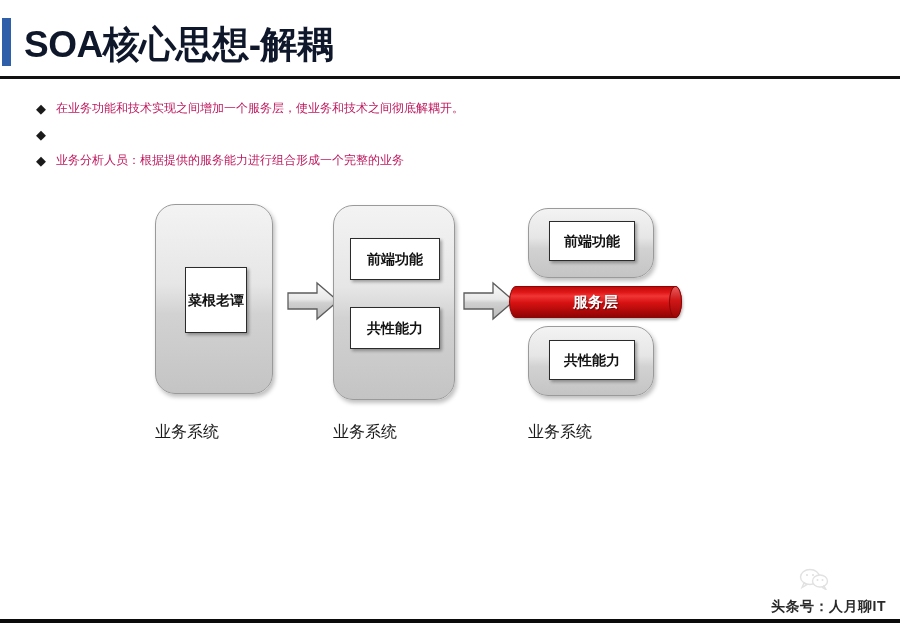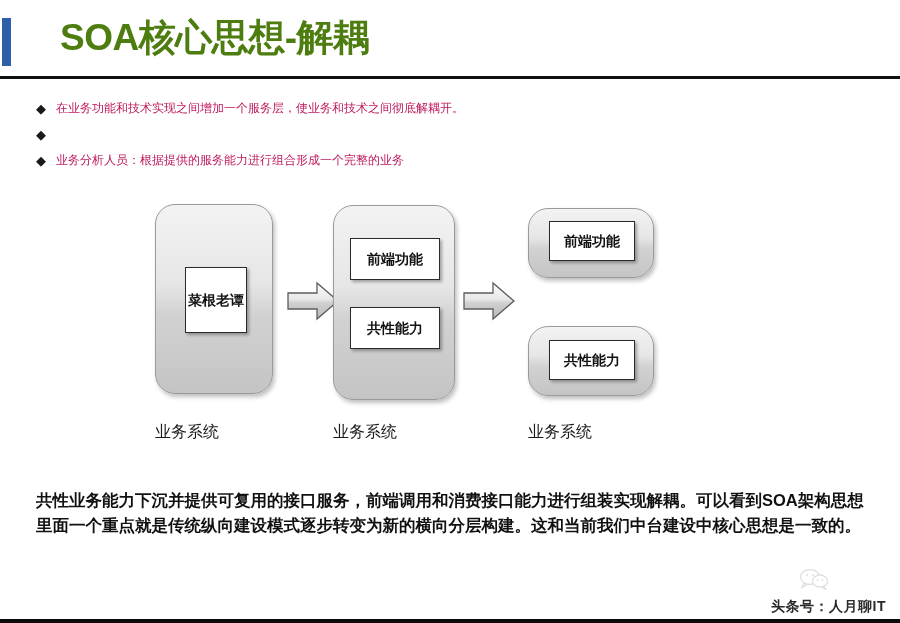--- a/index.html
+++ b/index.html
@@ -25,27 +25,26 @@
     position: absolute;
     left: 2px;
     top: 18px;
     width: 9px;
     height: 48px;
     background: #2f5fa8;
   }
   .title {
     position: absolute;
     left: 24px;
-    top: 13px;
+    top: 20px;
     font-size: 37px;
     font-weight: bold;
     letter-spacing: -0.5px;
-    color: #4d7c0f;
+    color: #0f172a;
     white-space: nowrap;
-    margin-left: 36px;
   }
   .title-rule {
     position: absolute;
     left: 0;
     top: 76px;
     width: 900px;
     height: 3px;
     background: #111111;
   }
 
@@ -263,29 +262,32 @@
           </linearGradient>
         </defs>
         <polygon points="1,12 30,12 30,2 51,20 30,38 30,28 1,28" fill="url(#agrad2)" stroke="#5c5c5c" stroke-width="1.3"></polygon>
       </svg>
     </div>
 
     <div class="sys-box" style="left:528px; top:208px; width:126px; height:70px;">
       <div class="inner-box" style="left:20px; top:12px; width:86px; height:40px;">前端功能</div>
     </div>
 
+    <div class="cylinder" style="left:509px; top:286px; width:173px; height:32px;">
+      <span class="cap"></span>
+      <span class="cylinder-label">服务层</span>
+    </div>
 
     <div class="sys-box" style="left:528px; top:326px; width:126px; height:70px;">
       <div class="inner-box" style="left:20px; top:13px; width:86px; height:40px;">共性能力</div>
     </div>
 
     <div class="col-label" style="left:528px; top:422px; width:126px;">业务系统</div>
   </div>
 
-  <div class="summary">共性业务能力下沉并提供可复用的接口服务，前端调用和消费接口能力进行组装实现解耦。可以看到SOA架构思想里面一个重点就是传统纵向建设模式逐步转变为新的横向分层构建。这和当前我们中台建设中核心思想是一致的。</div>
 
   <div class="watermark">
     <span class="wechat-icon">
       <svg width="30" height="22" viewBox="0 0 30 22">
         <ellipse cx="11" cy="9" rx="9.5" ry="7.5" fill="none" stroke="#c9c9c9" stroke-width="1.4"></ellipse>
         <path d="M5 15 L3 19.5 L8 16.5 Z" fill="none" stroke="#c9c9c9" stroke-width="1.4"></path>
         <circle cx="8" cy="7" r="1.1" fill="#c9c9c9"></circle>
         <circle cx="14" cy="7" r="1.1" fill="#c9c9c9"></circle>
         <ellipse cx="21" cy="13" rx="7.5" ry="6" fill="#ffffff" stroke="#c9c9c9" stroke-width="1.4"></ellipse>
         <path d="M25 18 L27 21.5 L23.5 19.5 Z" fill="none" stroke="#c9c9c9" stroke-width="1.4"></path>

